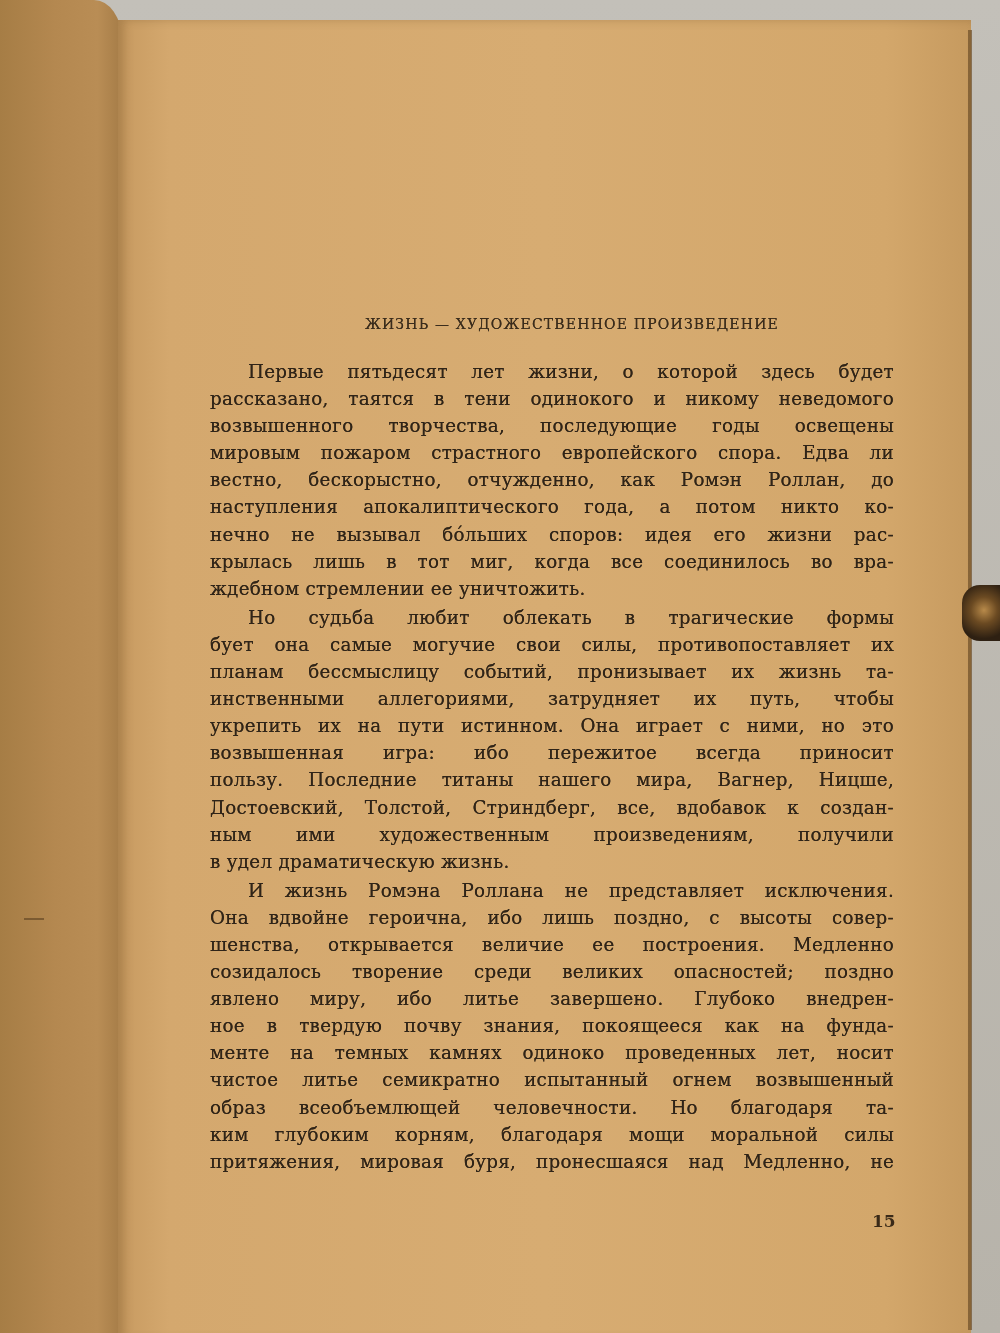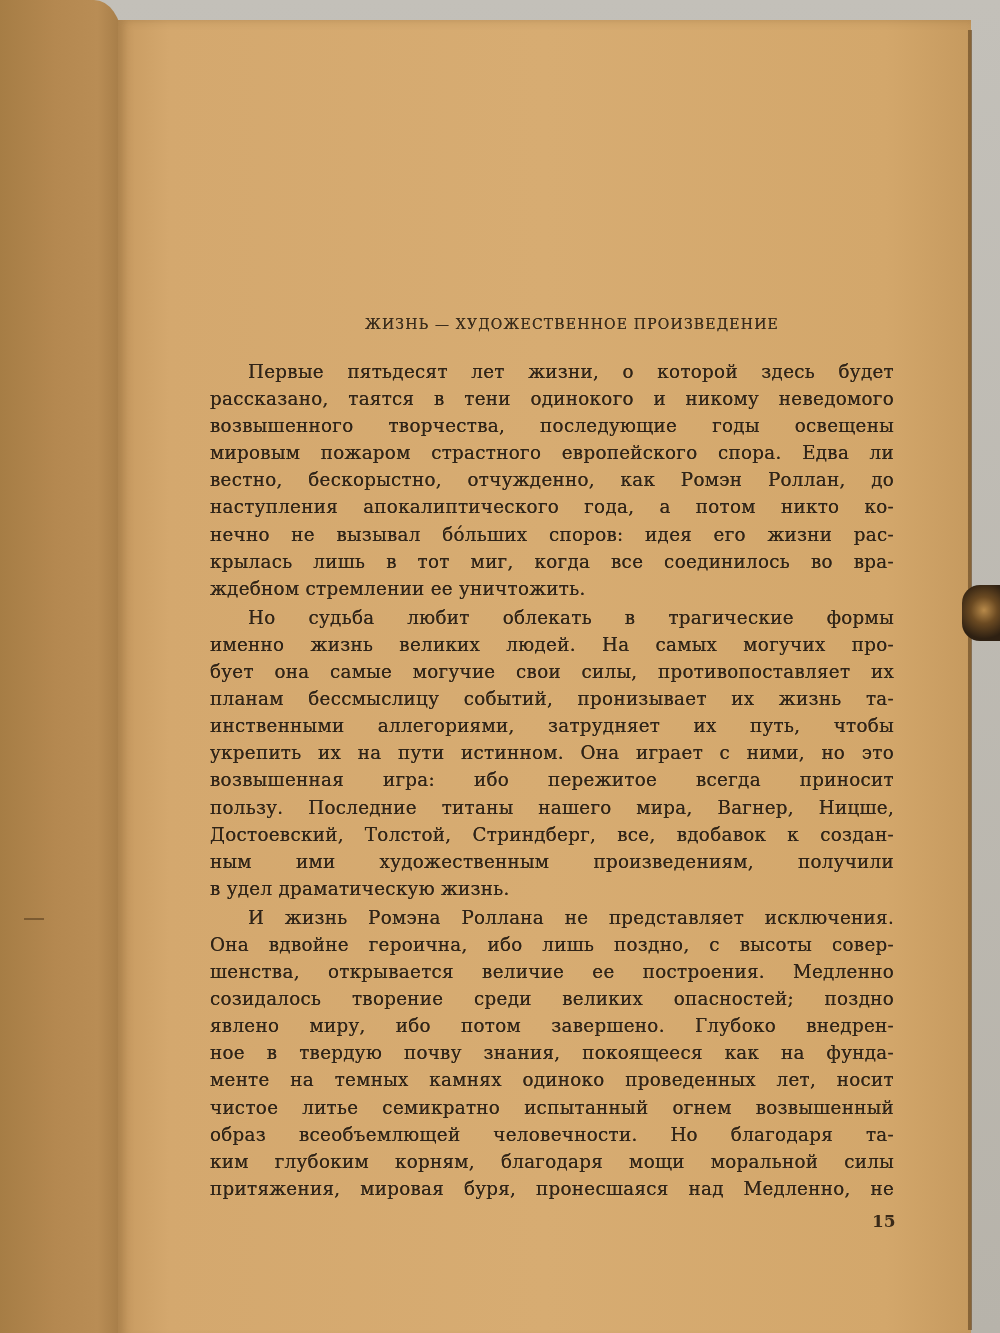--- a/index.html
+++ b/index.html
@@ -133,38 +133,37 @@
       <span class="line">мировым пожаром страстного европейского спора. Едва ли</span>
       <span class="line">вестно, бескорыстно, отчужденно, как Ромэн Роллан, до</span>
       <span class="line">наступления апокалиптического года, а потом никто ко-</span>
       <span class="line">нечно не вызывал бо́льших споров: идея его жизни рас-</span>
       <span class="line">крылась лишь в тот миг, когда все соединилось во вра-</span>
       <span class="line last">ждебном стремлении ее уничтожить.</span>
     </div>
 
     <div class="para">
       <span class="line indent">Но судьба любит облекать в трагические формы</span>
-      <span class="line">именно жизнь великих людей. На самых могучих про-</span>
       <span class="line">бует она самые могучие свои силы, противопоставляет их</span>
       <span class="line">планам бессмыслицу событий, пронизывает их жизнь та-</span>
       <span class="line">инственными аллегориями, затрудняет их путь, чтобы</span>
       <span class="line">укрепить их на пути истинном. Она играет с ними, но это</span>
       <span class="line">возвышенная игра: ибо пережитое всегда приносит</span>
       <span class="line">пользу. Последние титаны нашего мира, Вагнер, Ницше,</span>
       <span class="line">Достоевский, Толстой, Стриндберг, все, вдобавок к создан-</span>
       <span class="line">ным ими художественным произведениям, получили</span>
       <span class="line last">в удел драматическую жизнь.</span>
     </div>
 
     <div class="para">
       <span class="line indent">И жизнь Ромэна Роллана не представляет исключения.</span>
       <span class="line">Она вдвойне героична, ибо лишь поздно, с высоты совер-</span>
       <span class="line">шенства, открывается величие ее построения. Медленно</span>
       <span class="line">созидалось творение среди великих опасностей; поздно</span>
-      <span class="line">явлено миру, ибо потом завершено. Глубоко внедрен-</span>
+      <span class="line">явлено миру, ибо литье завершено. Глубоко внедрен-</span>
       <span class="line">ное в твердую почву знания, покоящееся как на фунда-</span>
       <span class="line">менте на темных камнях одиноко проведенных лет, носит</span>
       <span class="line">чистое литье семикратно испытанный огнем возвышенный</span>
       <span class="line">образ всеобъемлющей человечности. Но благодаря та-</span>
       <span class="line">ким глубоким корням, благодаря мощи моральной силы</span>
       <span class="line">притяжения, мировая буря, пронесшаяся над Медленно, не</span>
     </div>
   </div>
 
   <div class="page-number">15</div>

